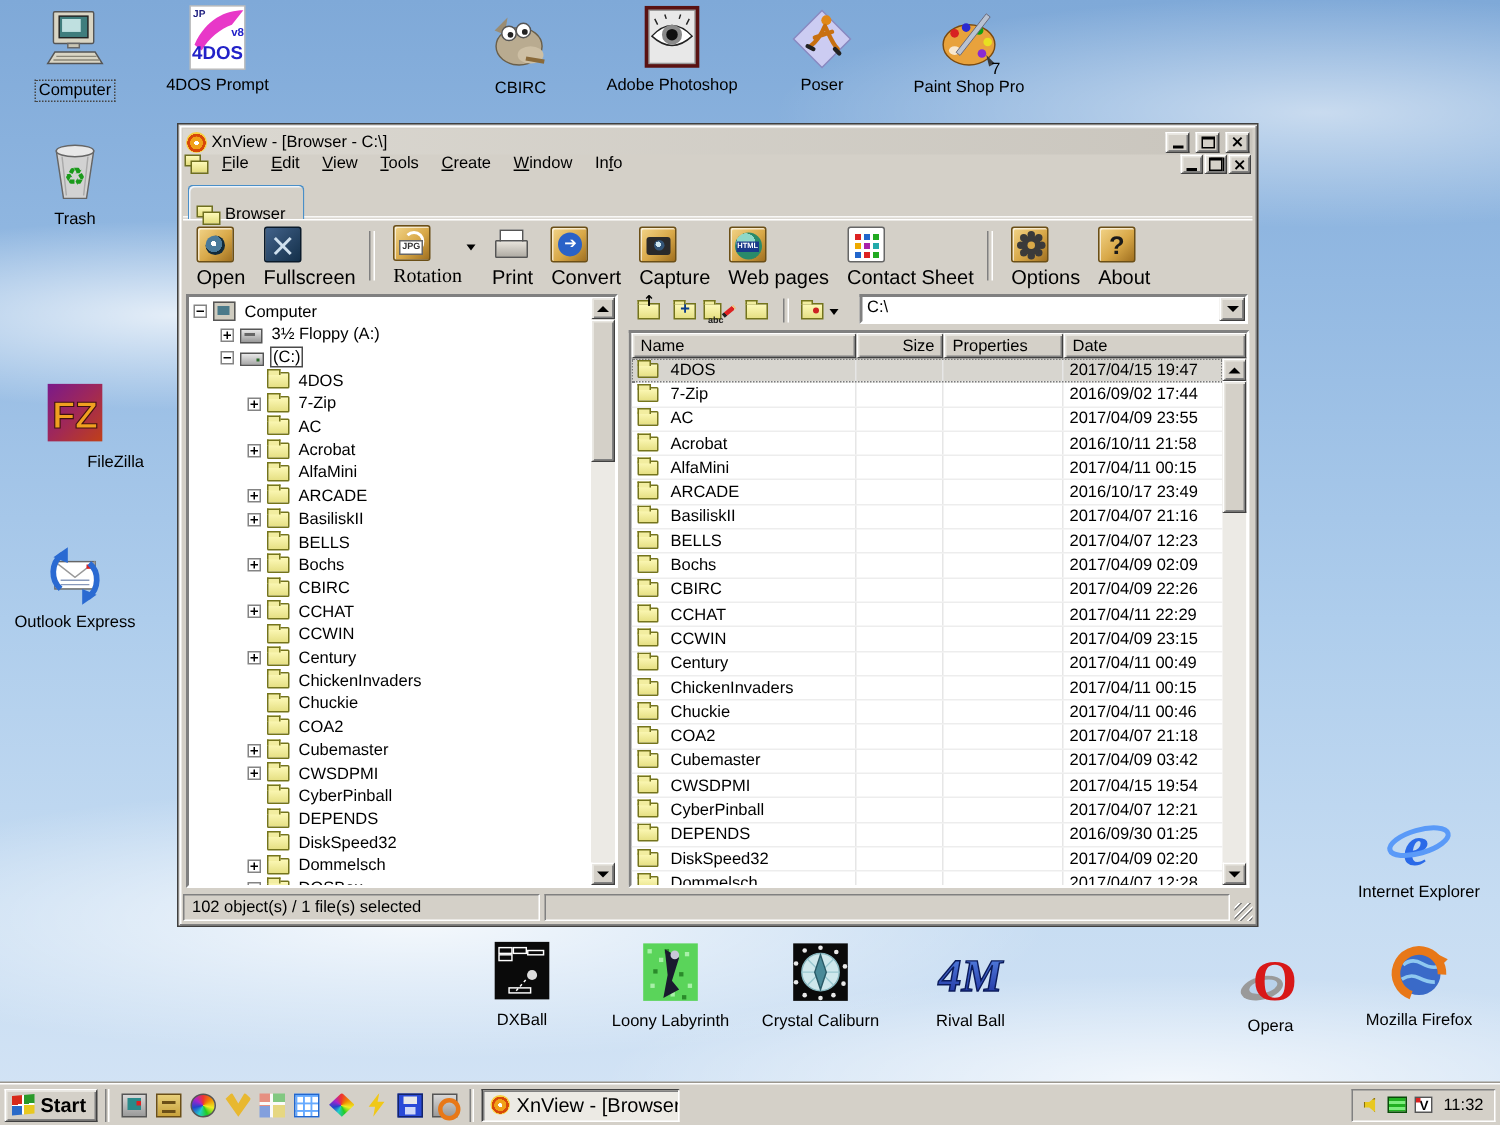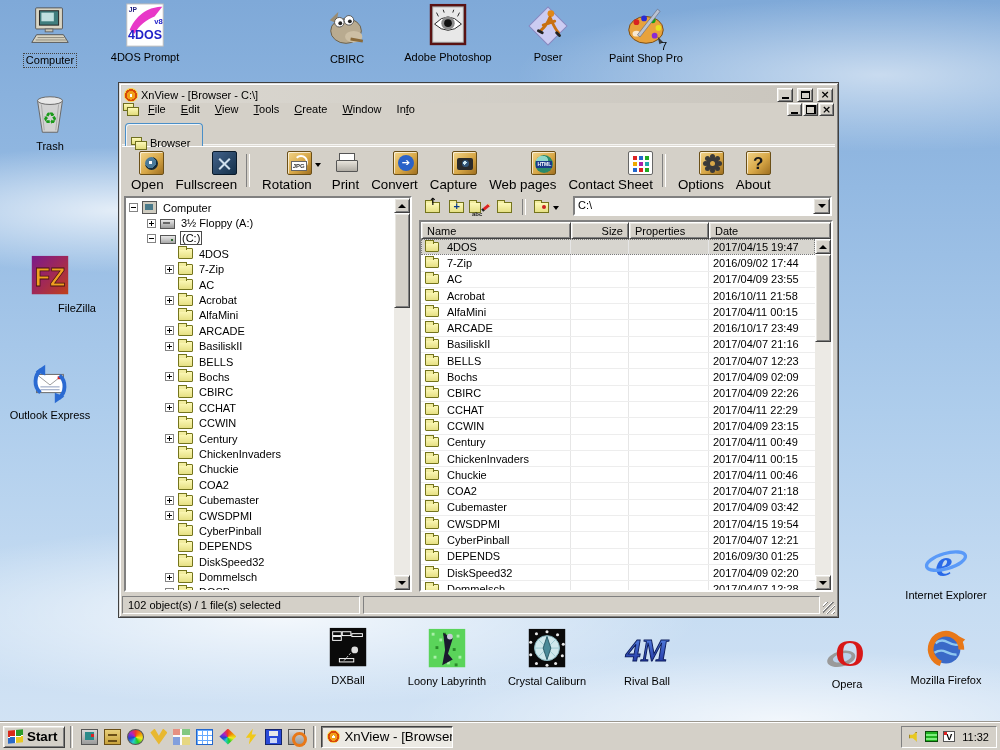--- a/index.html
+++ b/index.html
@@ -75,30 +75,30 @@
 
 .tabrow { height:25px; flex:none; padding:2px 0 0 3px; position:relative; }
 .tabrow::after { content:""; position:absolute; left:0; right:0; bottom:0; height:2px;
   background:linear-gradient(#fff,#d4d0c8); }
 .tab { display:inline-flex; align-items:center; height:23px; padding:16px 12px 0 5px;
   background:#d4d0c8; border:1px solid #4a8fc8; border-bottom:none; border-radius:4px 4px 0 0;
   box-shadow: inset 1px 1px 0 #eef4fa; position:relative; z-index:2; }
 
 .toolbar { height:48px; flex:none; border-top:1px solid #fff; box-shadow:0 -2px 0 #80808022;
   display:flex; align-items:center; padding:1px 3px; }
-.tb-btn { position:relative; display:flex; flex-direction:column; align-items:flex-end; justify-content:center;
+.tb-btn { position:relative; display:flex; flex-direction:column; align-items:flex-start; justify-content:center;
   gap:2px; height:45px; padding:2px 5px 1px; background:transparent; border:1px solid transparent; }
 .tb-btn .cap { white-space:nowrap; }
 .tb-btn.grp { margin-right:13px; }
 .tb-btn.grp::after { content:""; position:absolute; right:-8px; top:5px; bottom:5px; width:2px;
   border-left:1px solid #808080; border-right:1px solid #fff; }
 .dd-arrow { display:none; position:absolute; right:-4px; top:14px; width:0; height:0;
   border:3px solid transparent; border-top:4px solid #000; }
 .tb-btn.dd .dd-arrow { display:block; }
-.tb-btn.dd { margin-right:8px; }
+.tb-btn.dd { margin-right:8px;font-family:Liberation Serif, serif; }
 
 .tb-ico { width:25px; height:24px; position:relative; border-radius:2px; flex:none; }
 .gold, .tb-open,.tb-rotation,.tb-convert,.tb-capture,.tb-webpages,.tb-options,.tb-about {
   background:linear-gradient(135deg,#f2d488 0%, #d8a848 55%, #a07020 100%);
   border:1px solid #6b4f17; box-shadow: inset 1px 1px 0 rgba(255,255,255,.65); }
 .tb-open::after { content:""; position:absolute; inset:5px 5px 4px 5px; border-radius:50%;
   background: radial-gradient(circle at 42% 42%, #fff 0 16%, #4a7a9a 17% 52%, #122a3a 53% 100%); }
 .tb-fullscreen { background:linear-gradient(135deg,#42628a,#14304a); border:1px solid #0a1a2a; }
 .tb-fullscreen::before, .tb-fullscreen::after { content:""; position:absolute; left:4px; right:4px; top:11px; height:2px; background:#cfe0ee; }
 .tb-fullscreen::before { transform:rotate(45deg); } .tb-fullscreen::after { transform:rotate(-45deg); }

